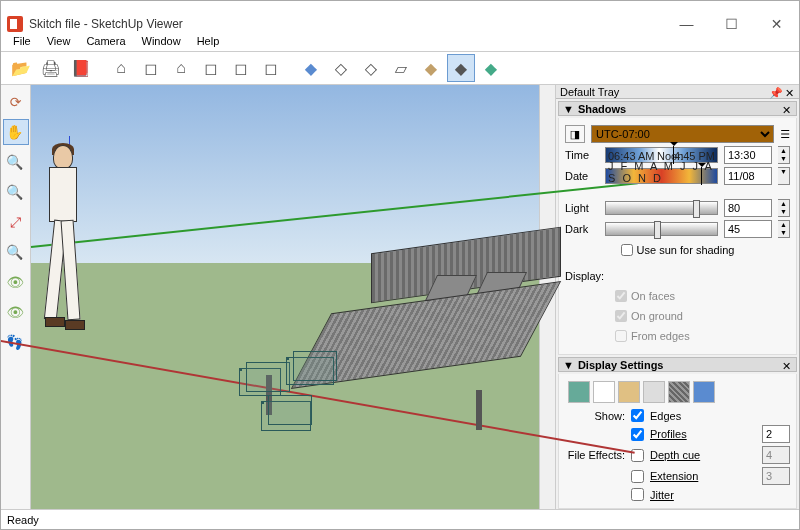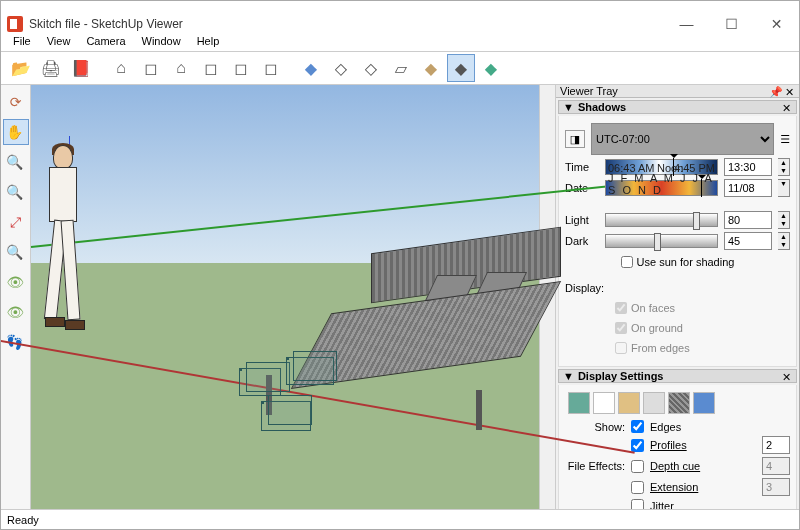--- a/index.html
+++ b/index.html
@@ -36,21 +36,21 @@
   .panel-hdr{height:20px;background:#dcdcdc;border:1px solid #bbb;display:flex;align-items:center;padding:0 4px;margin:2px;}
   .panel-hdr .tri{margin-right:4px;}
   .panel-hdr .txt{flex:1;font-weight:600;}
   .panel-body{padding:4px 6px;margin:0 2px;background:#f7f7f7;border:1px solid #ddd;border-top:none;}
   .row{display:flex;align-items:center;gap:6px;margin:3px 0;}
   .row .lab{width:34px;}
   .slider{flex:1;height:14px;position:relative;background:linear-gradient(#fff,#aaa);border:1px solid #888;}
   .slider .thumb{position:absolute;top:-2px;width:7px;height:18px;background:#e8e8e8;border:1px solid #666;}
   .numbox{width:48px;height:18px;border:1px solid #888;background:#fff;display:flex;align-items:center;padding:0 3px;}
   .spin{width:12px;height:18px;border:1px solid #888;border-left:none;background:#eee;font-size:7px;line-height:8px;text-align:center;}
-  select.tz{height:32px;border:1px solid #888;background:#a3a3a3;font-size:11px;}
+  select.tz{height:18px;border:1px solid #888;background:#a16207;font-size:11px;}
   .chk{display:flex;align-items:center;gap:4px;margin:8px 0;}
   .chk input{width:12px;height:12px;}
   .chk.dis{color:#888;}
   .ds-row{display:flex;gap:3px;padding:3px;}
   .ds-btn{width:22px;height:22px;border:1px solid #bbb;background:#eee;}
   .statusbar{height:20px;border-top:1px solid #ccc;display:flex;align-items:center;padding:0 6px;}
   .mini{width:10px;height:10px;display:inline-block;}
   
   .bed{position:absolute;left:290px;top:185px;width:230px;height:150px;}
   .bed .hb{position:absolute;right:-10px;top:-30px;width:190px;height:50px;background:repeating-linear-gradient(90deg,#6a6a6a,#6a6a6a 3px,#888 3px,#888 6px);transform:skewY(-8deg);border:1px solid #333;}
@@ -156,21 +156,21 @@
       </div>
       <div class="cube" style="left:208px;top:283px;"></div>
       <div class="cube" style="left:255px;top:272px;width:48px;"></div>
       <div class="cube" style="left:230px;top:316px;width:50px;height:30px;"></div>
     </div>
 
     <div class="scrollbar"></div>
 
     <div class="tray">
       <div class="tray-hdr">
-        <span class="txt">Viewer Tray</span>
+        <span class="txt">Default Tray</span>
         <span class="mini">📌</span>
         <span style="width:6px"></span>
         <span class="mini">✕</span>
       </div>
 
       <div class="panel-hdr">
         <span class="tri">▼</span>
         <span class="txt">Shadows</span>
         <span class="mini">✕</span>
       </div>

